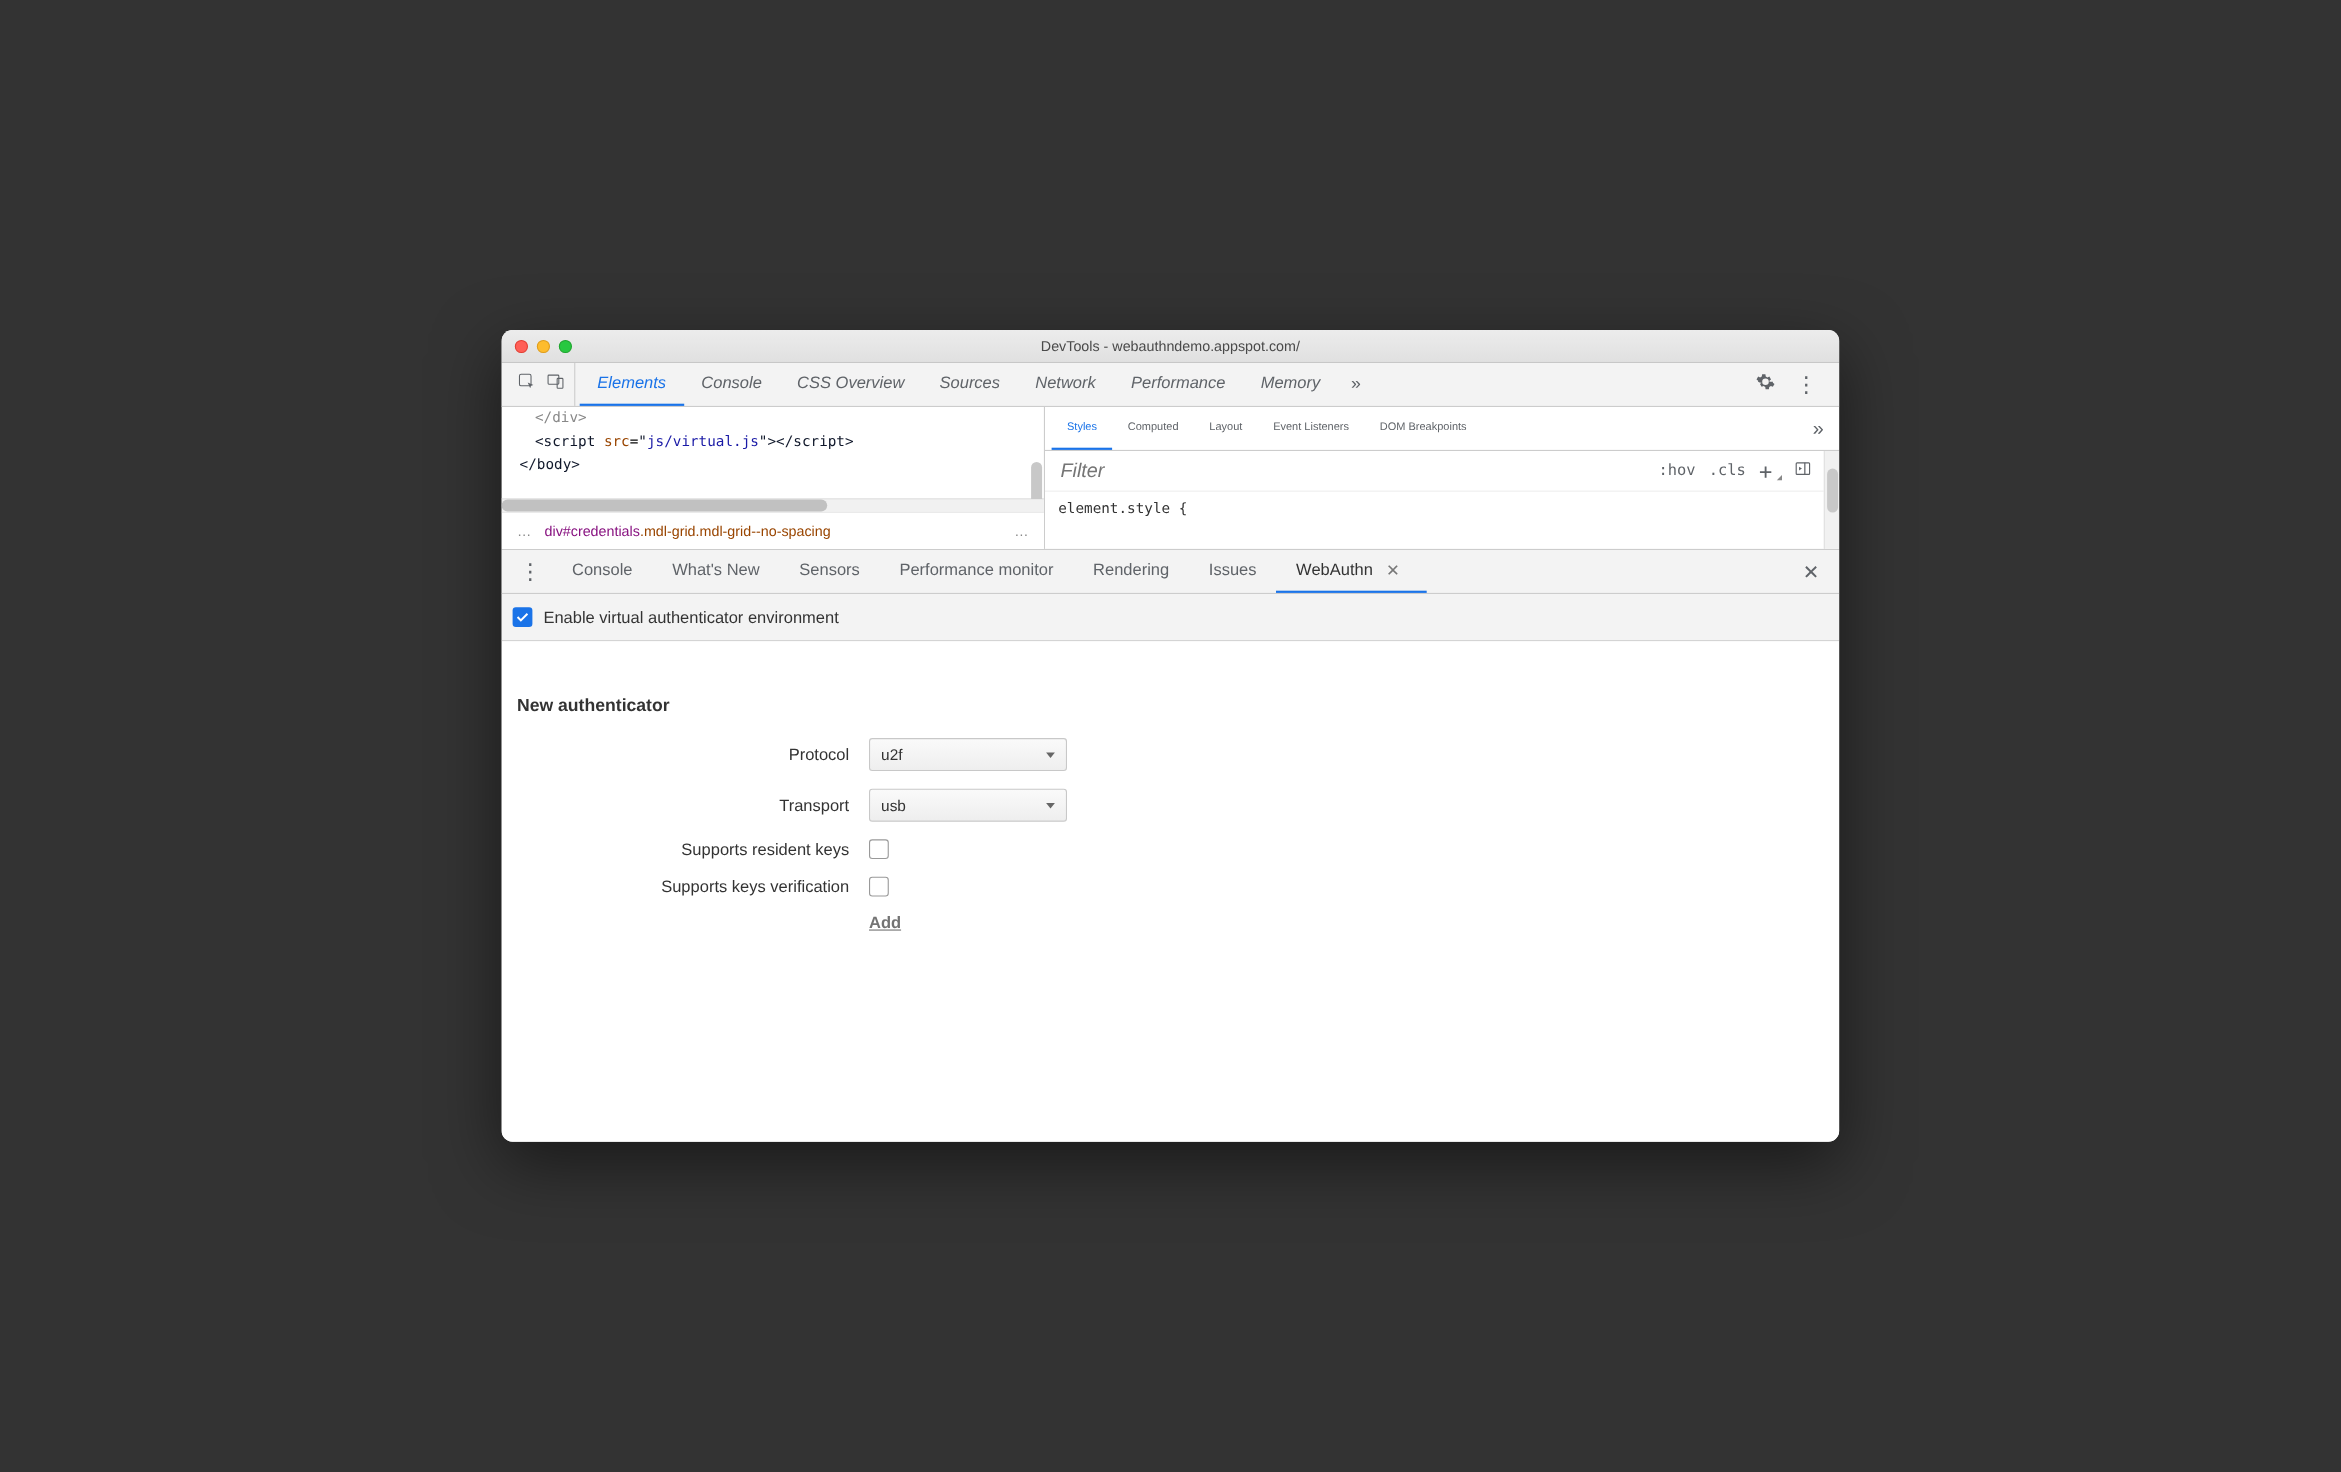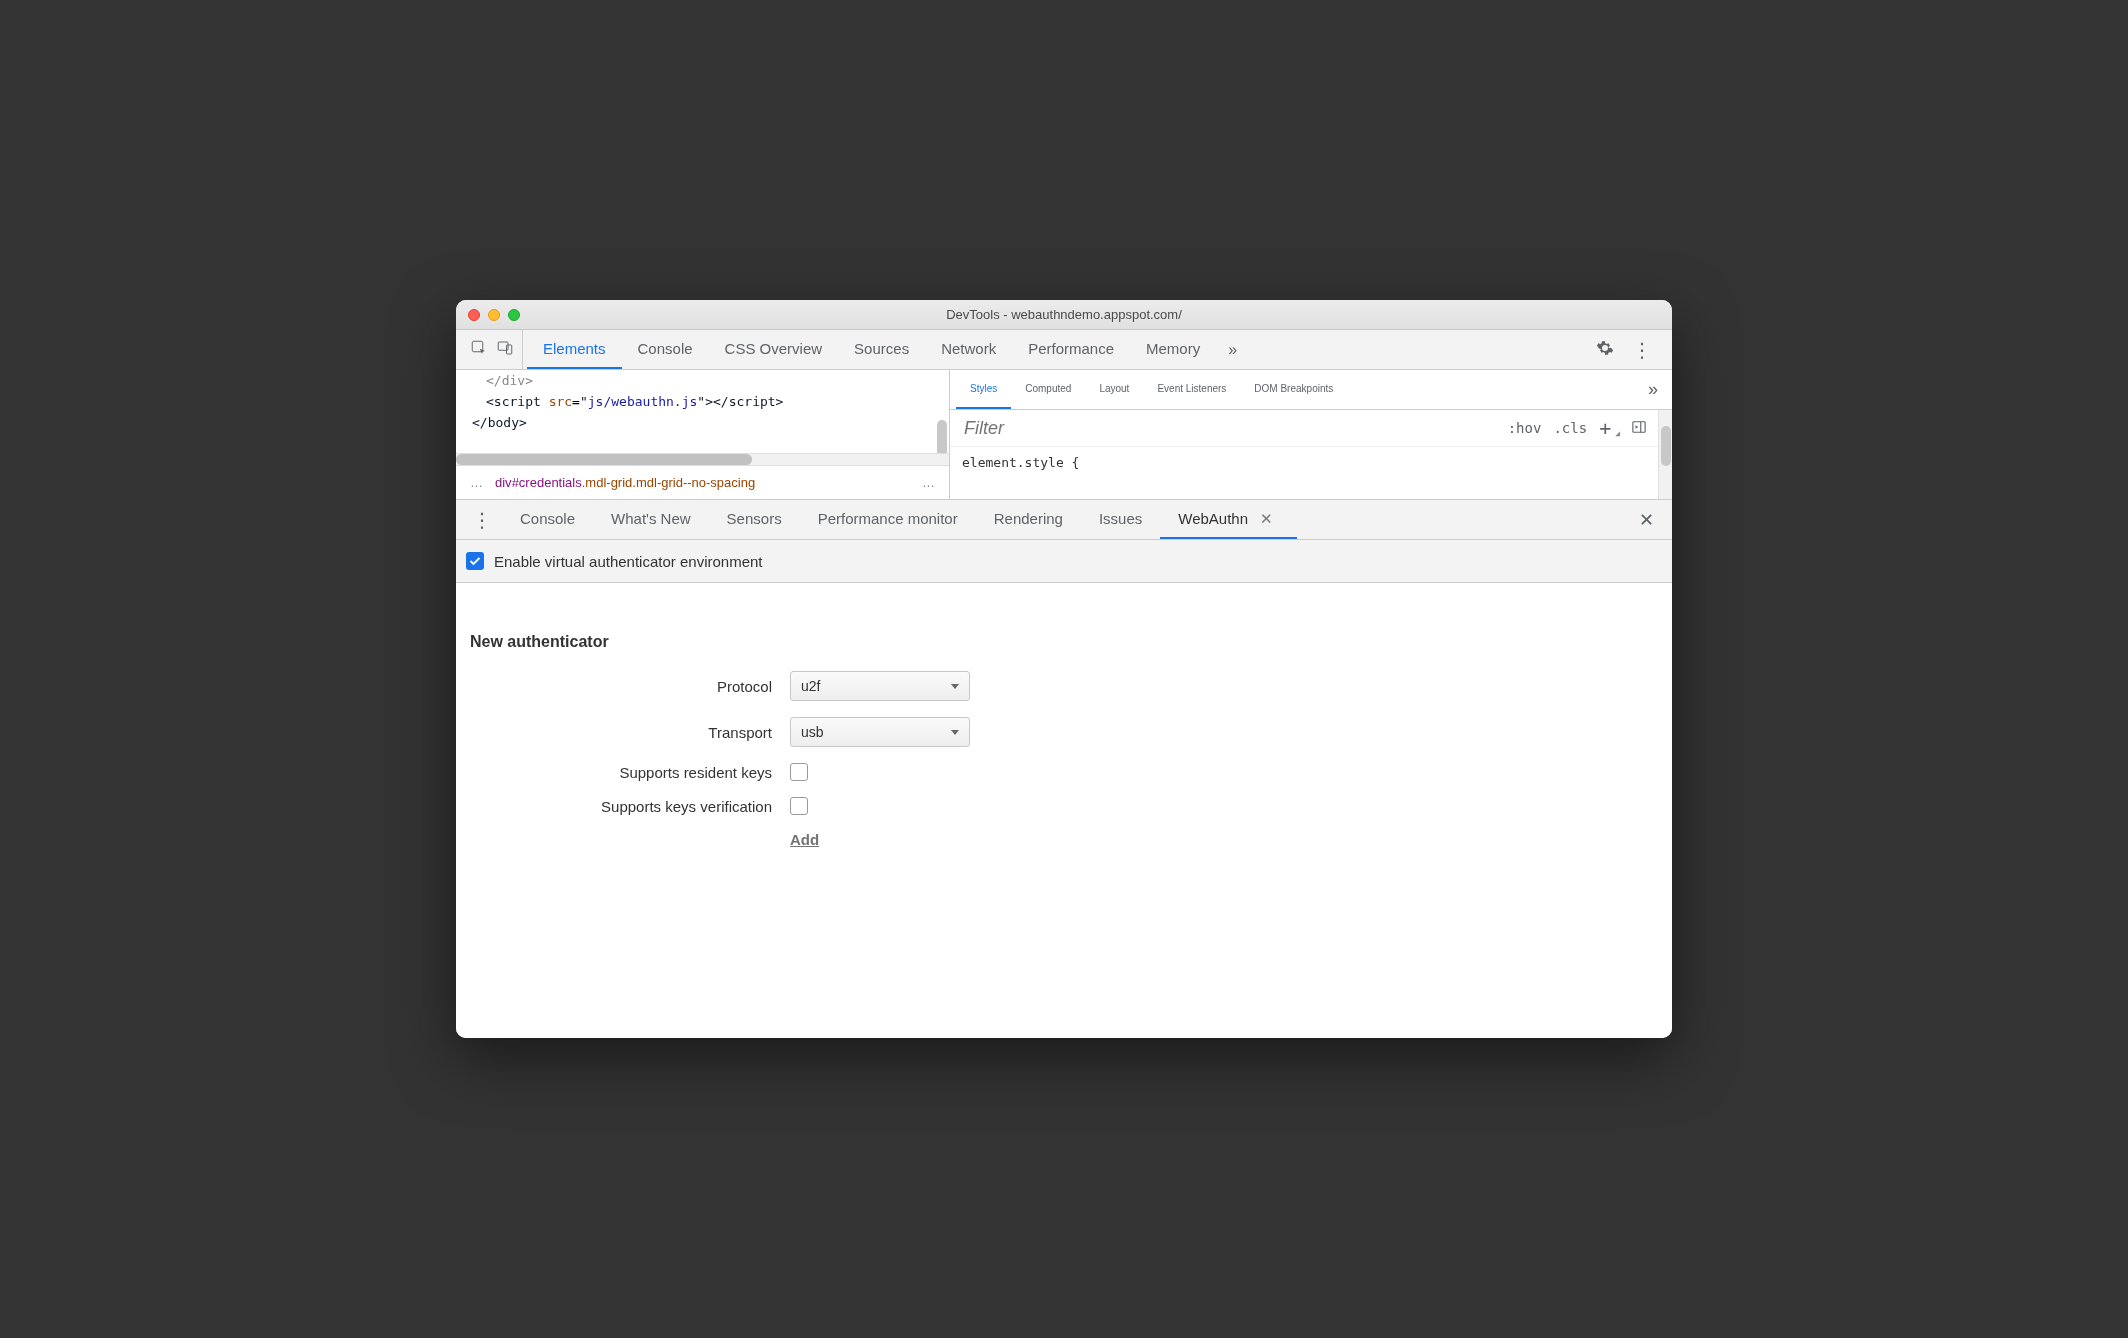--- a/index.html
+++ b/index.html
@@ -34,21 +34,21 @@
   .top-tabs {
     height: 40px;
     background: #f3f3f3;
     border-bottom: 1px solid #ccc;
     display: flex;
     align-items: stretch;
     padding: 0 6px;
   }
   .top-icon-group { display: flex; align-items: center; gap: 8px; padding: 0 8px; border-right: 1px solid #ccc; margin-right: 4px;}
   .top-icon-group svg { width: 18px; height: 18px; fill:none; stroke:#5f6368; stroke-width:1.3; }
-  .tab-row { display: flex; align-items: stretch; }
+  .tab-row { display: flex; align-items: stretch; font-style: italic; }
   .tab-item {
     display: flex; align-items: center;
     padding: 0 16px;
     font-size: 15px;
     color: #5f6368;
     cursor: pointer;
     border-bottom: 2px solid transparent;
   }
   .tab-item.active { color: #1a73e8; border-bottom: 2px solid #1a73e8; }
   .spacer { flex: 1; }
@@ -159,21 +159,21 @@
     </div>
   </div>
 
   <div class="mid-row">
 
     <div class="code-pane">
       <div class="code-area">
         <div class="vscroll-knob"></div>
         <div><span class="tag dim">&lt;/div&gt;</span></div>
         <div>
-          <span class="tag">&lt;script </span><span class="attr">src</span><span>=</span><span class="tag">"</span><span class="str">js/webauthn.js</span><span class="tag">"</span><span class="tag">&gt;&lt;/script&gt;</span>
+          <span class="tag">&lt;script </span><span class="attr">src</span><span>=</span><span class="tag">"</span><span class="str">js/virtual.js</span><span class="tag">"</span><span class="tag">&gt;&lt;/script&gt;</span>
         </div>
         <div style="margin-left:-14px"><span class="tag">&lt;/body&gt;</span></div>
       </div>
       <div class="hscroll"></div>
       <div class="breadcrumb">
         <span class="bc-dots">…</span>
         <span class="bc-text">
           <span class="t1">div</span><span class="t1">#</span><span class="t1">credentials</span><span class="t2">.</span><span class="t2">mdl-grid</span><span class="t2">.</span><span class="t2">mdl-grid--no-spacing</span>
         </span>
         <span class="spacer"></span>

